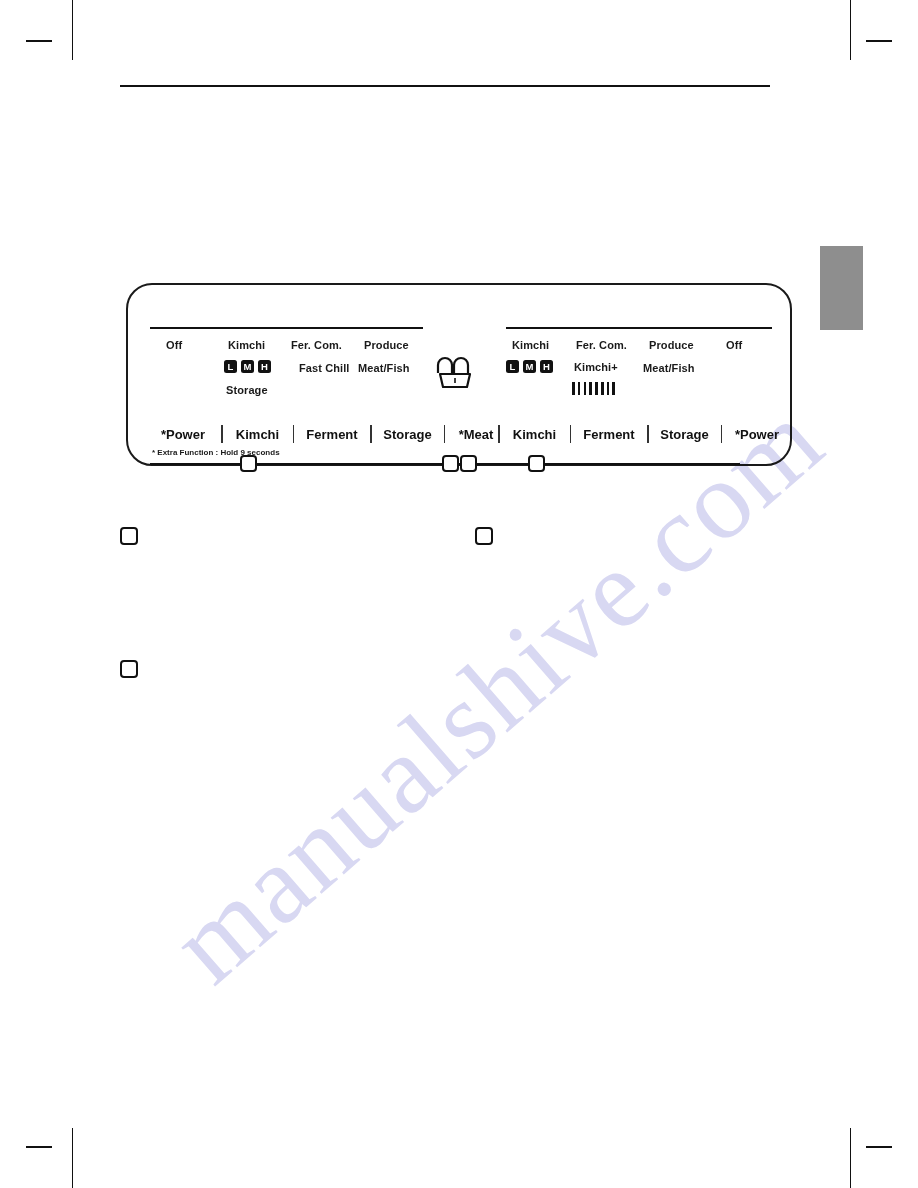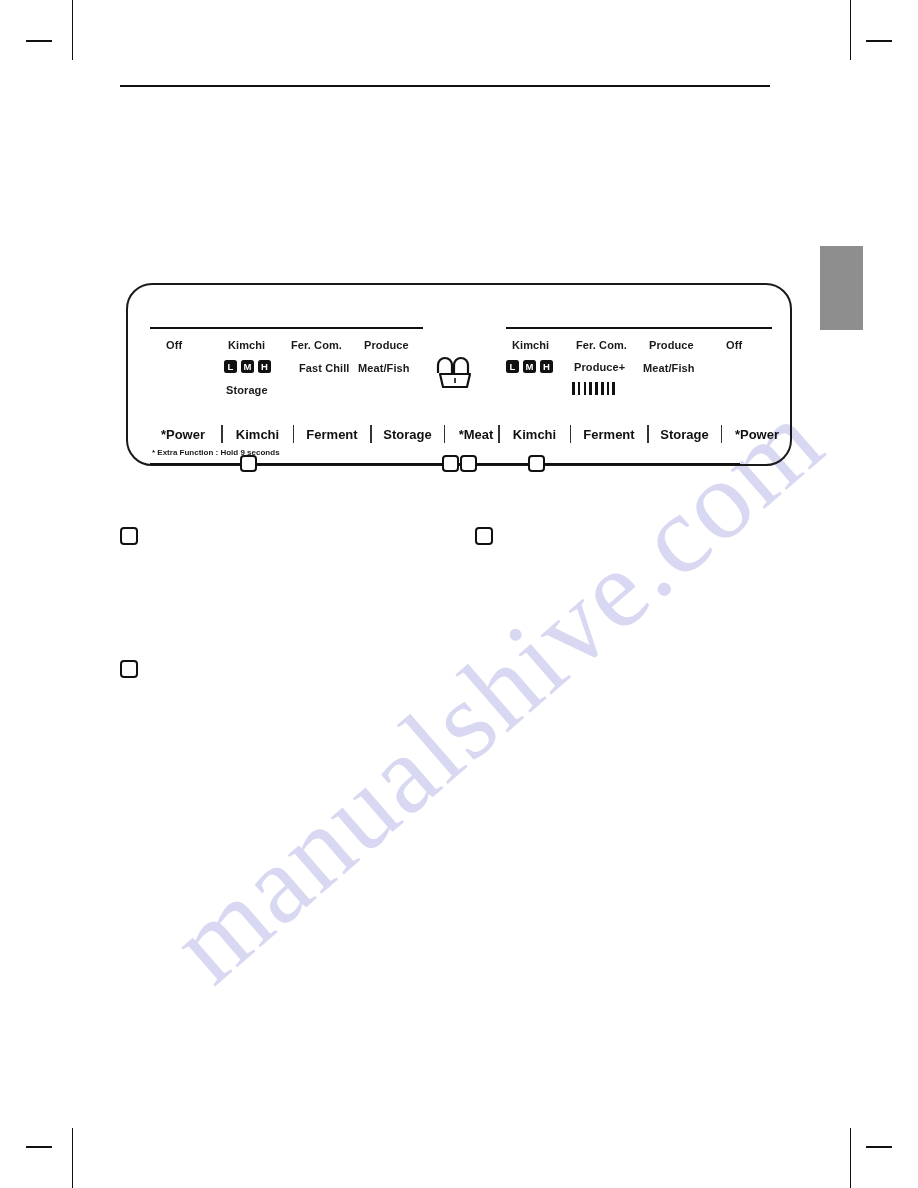--- a/index.html
+++ b/index.html
@@ -267,21 +267,21 @@
     <div class="disp" style="left:448px; top:54px;">Fer. Com.</div>
     <div class="disp" style="left:521px; top:54px;">Produce</div>
     <div class="disp" style="left:598px; top:54px;">Off</div>
 
     <div class="lmh" style="left:378px; top:75px;">
       <span class="chip">L</span>
       <span class="chip">M</span>
       <span class="chip">H</span>
     </div>
 
-    <div class="disp" style="left:446px; top:76px;">Produce+</div>
+    <div class="disp" style="left:446px; top:76px;">Kimchi+</div>
     <div class="disp" style="left:515px; top:77px;">Meat/Fish</div>
 
     <div class="bars" style="left:444px; top:97px;">
       <i></i>
       <i></i>
       <i></i>
       <i></i>
       <i></i>
       <i></i>
       <i></i>

